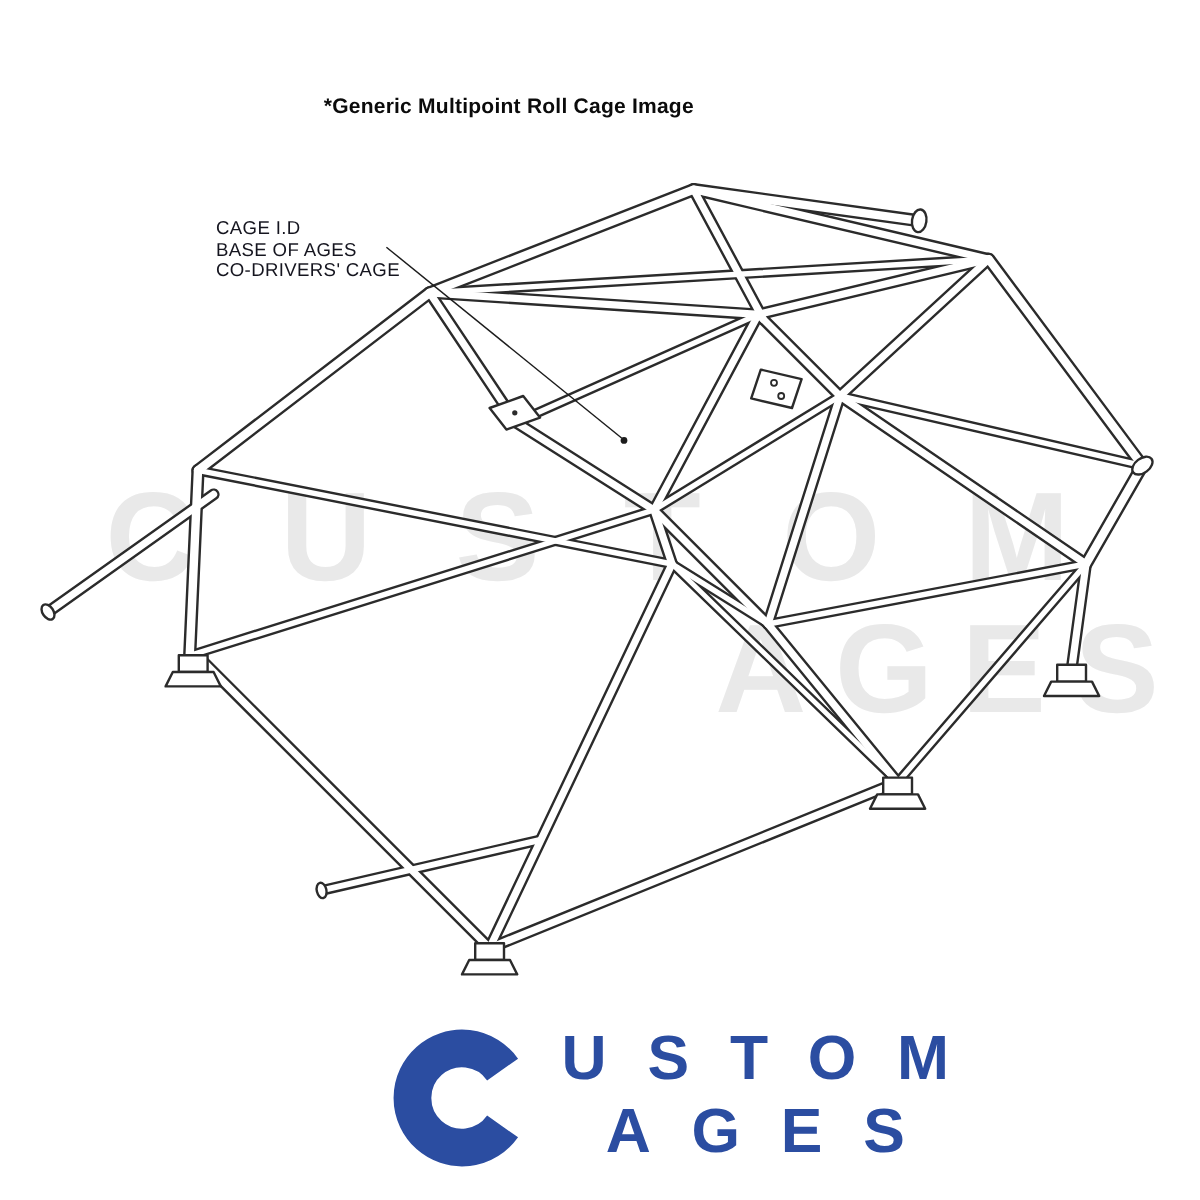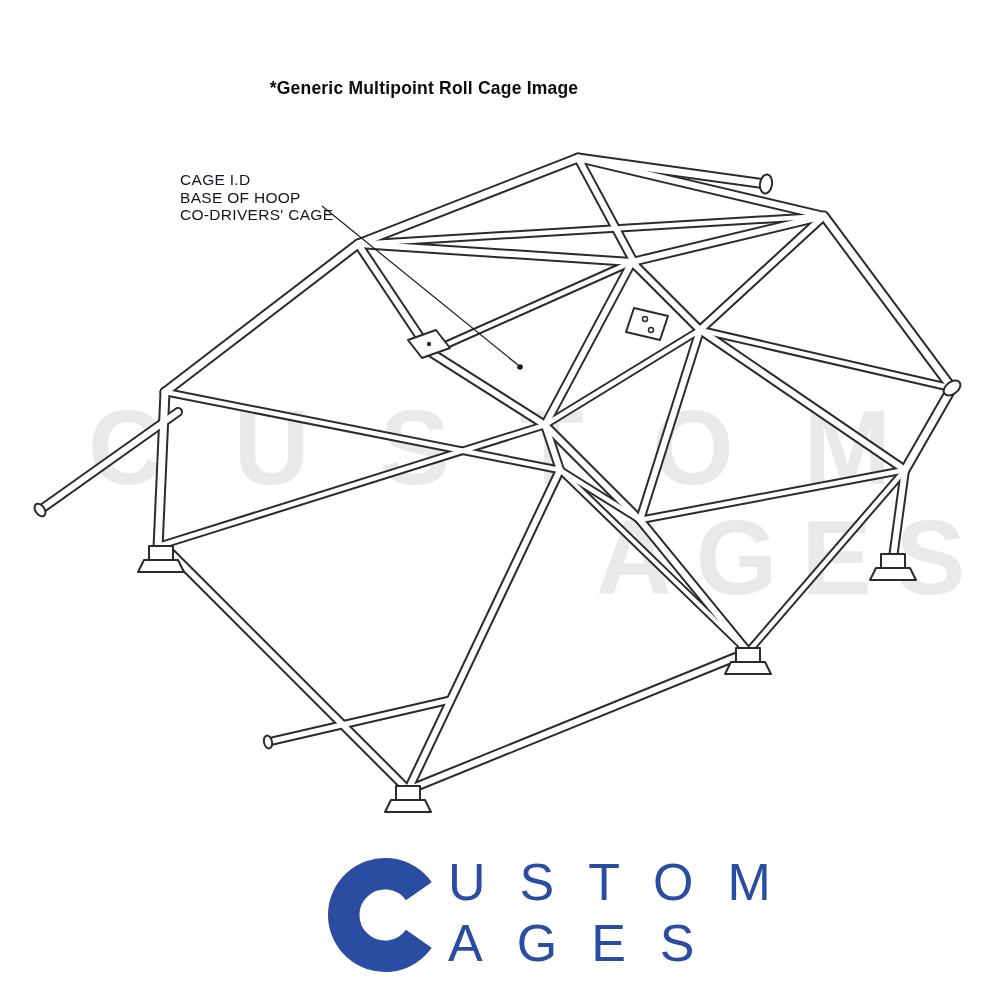--- a/index.html
+++ b/index.html
@@ -5,52 +5,52 @@
   html,body{margin:0;padding:0;background:#ffffff;}
   .stage{
     position:relative;width:1000px;height:1000px;background:#ffffff;
     overflow:hidden;font-family:"Liberation Sans",sans-serif;
   }
   .caption{
     position:absolute;top:78px;left:0;width:848px;text-align:center;
     font-weight:700;font-size:17.5px;letter-spacing:.2px;color:#0b0b0b;z-index:3;
   }
   .annotation{
-    position:absolute;left:180px;top:171px;z-index:3;
+    position:absolute;left:180px;top:182px;z-index:3;
     font-size:15.5px;line-height:17.5px;letter-spacing:.3px;color:#15151f;font-weight:400;
   }
   .watermark{
     position:absolute;z-index:0;font-weight:700;color:var(--watermark-gray,#e9e9e9);
     user-select:none;white-space:nowrap;
   }
   #wm1{left:88px;top:388px;font-size:105px;letter-spacing:70px;}
   #wm2{left:596px;top:498px;font-size:105px;letter-spacing:24px;}
   svg.cage{position:absolute;left:0;top:0;z-index:1;}
   .logo{
     position:absolute;left:326px;top:856px;z-index:3;display:flex;align-items:flex-start;
     color:var(--logo-blue,#2b4da1);
   }
   .logo-c{width:118px;height:118px;}
-  .logo-text{margin-left:4px;font-weight:400;}
+  .logo-text{margin-left:24px;font-weight:700;text-align:center;}
   .logo-line1,.logo-line2{font-size:52px;line-height:52px;letter-spacing:34px;white-space:nowrap;}
   .logo-line2{margin-top:9px;}
 </style>
 </head>
 <body>
 
 <div class="stage">
 
   <div class="watermark" id="wm1">CUSTOM</div>
   <div class="watermark" id="wm2">AGES</div>
 
   <div class="caption">*Generic Multipoint Roll Cage Image</div>
 
   <div class="annotation">
     <div>CAGE I.D</div>
-    <div>BASE OF HOOP</div>
+    <div>BASE OF AGES</div>
     <div>CO-DRIVERS' CAGE</div>
   </div>
 
   <svg class="cage" width="1000" height="1000" viewBox="0 0 1000 1000">
     <g>
         <line x1="358" y1="244" x2="578" y2="158" stroke="#2b2b2b" stroke-width="11" stroke-linecap="round"></line>
         <line x1="578" y1="158" x2="766" y2="184" stroke="#2b2b2b" stroke-width="11" stroke-linecap="round"></line>
         <line x1="578" y1="158" x2="824" y2="216" stroke="#2b2b2b" stroke-width="10" stroke-linecap="round"></line>
         <line x1="358" y1="244" x2="632" y2="262" stroke="#2b2b2b" stroke-width="10" stroke-linecap="round"></line>
         <line x1="578" y1="158" x2="636" y2="266" stroke="#2b2b2b" stroke-width="10" stroke-linecap="round"></line>

